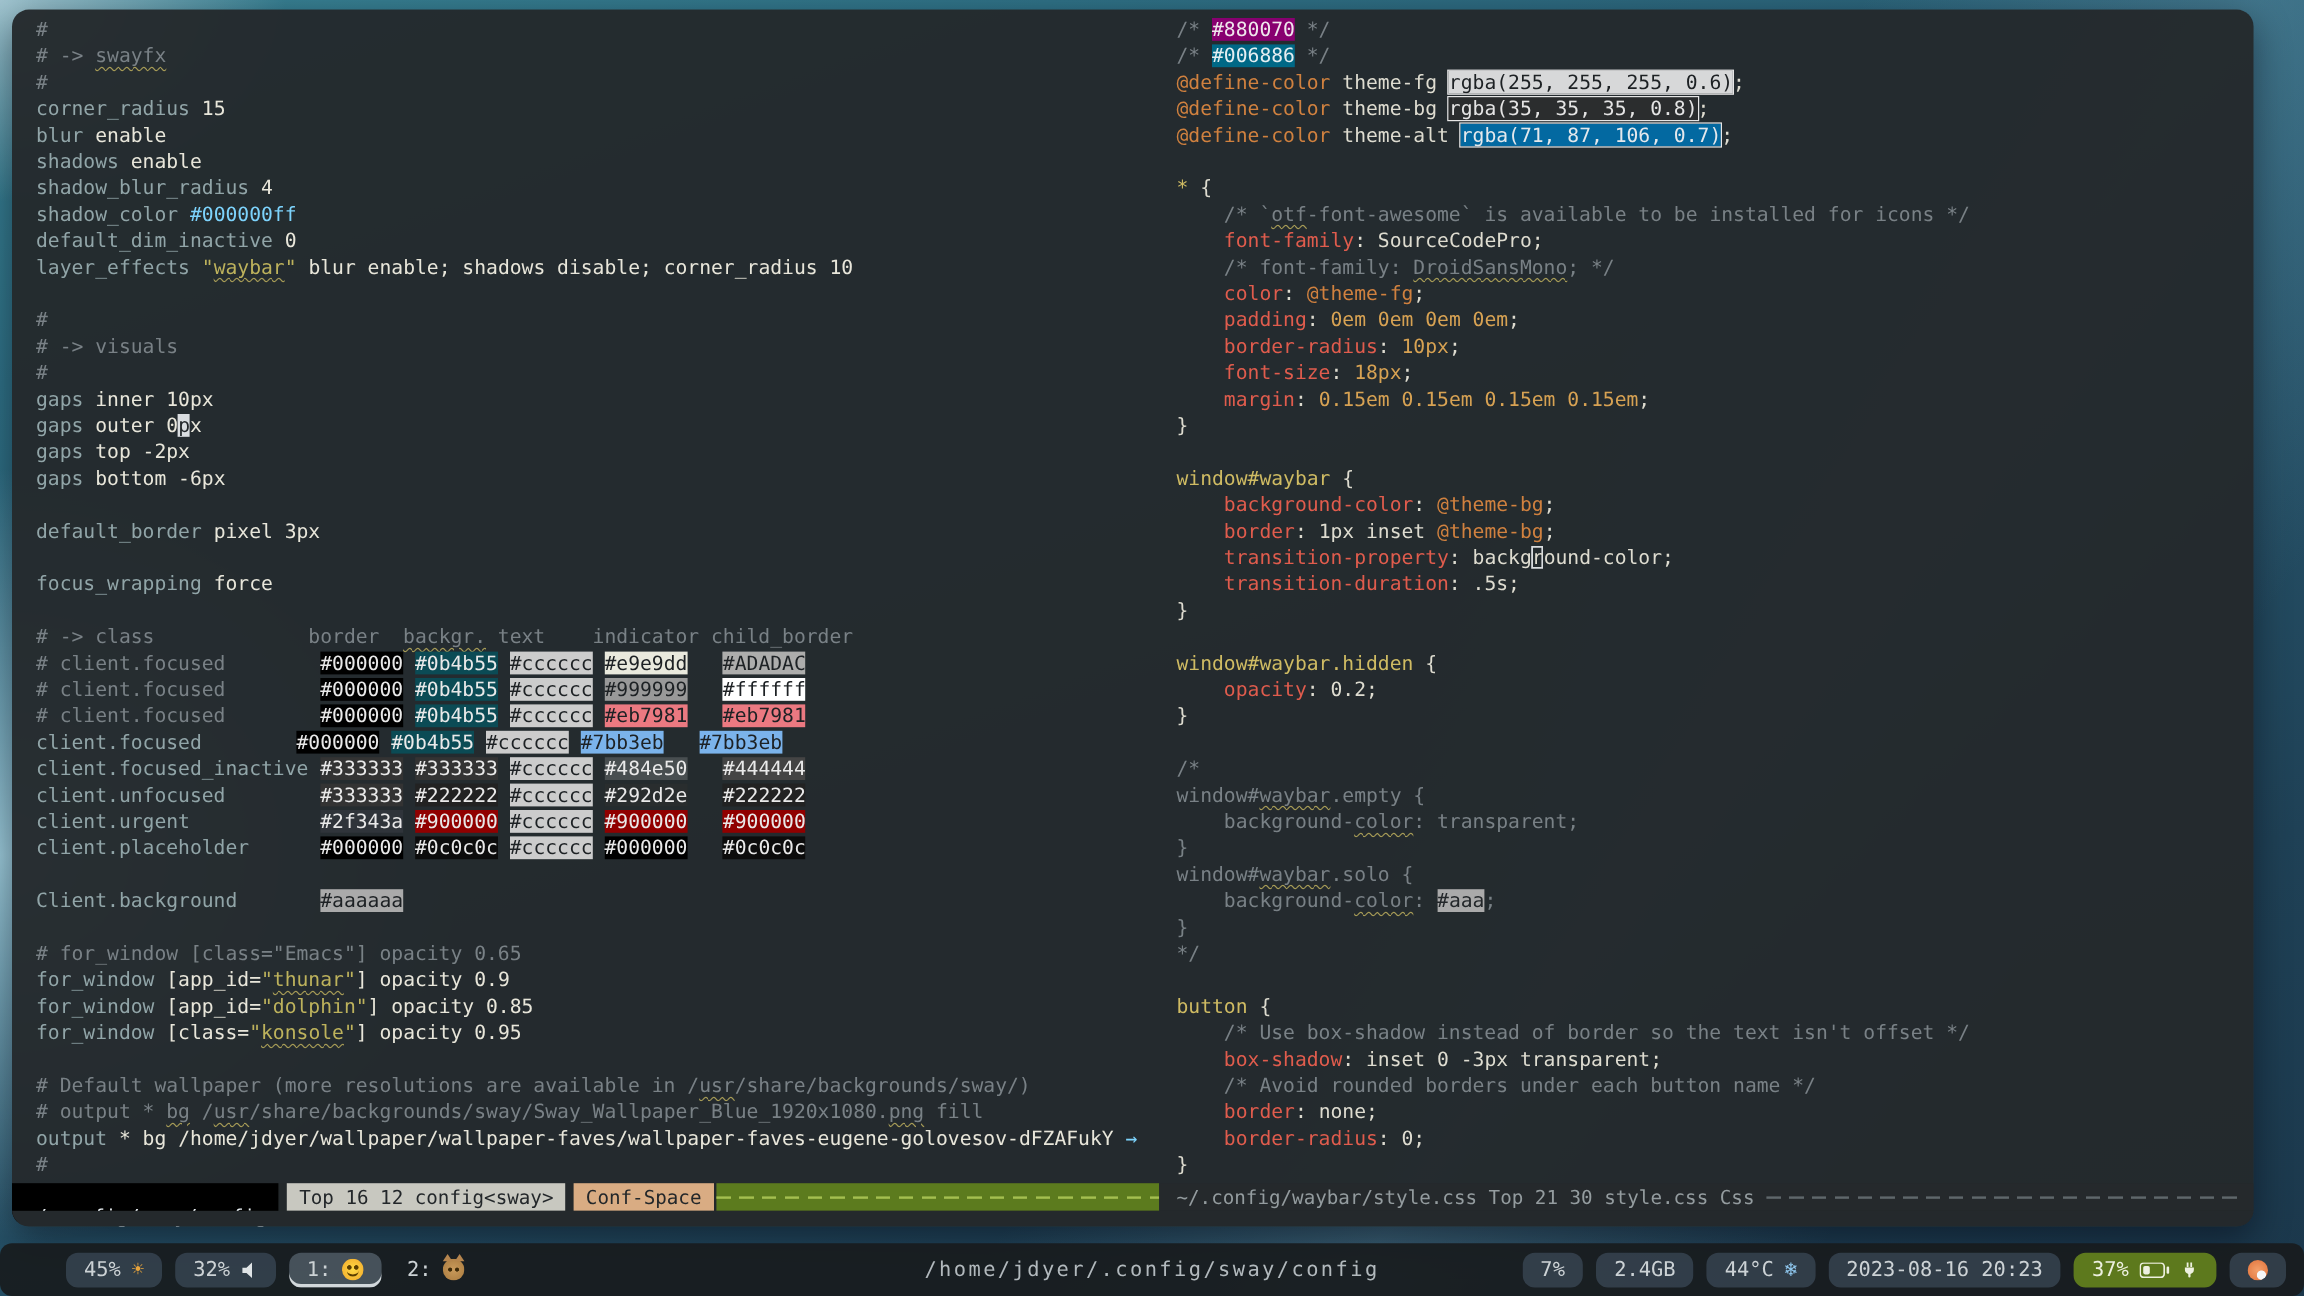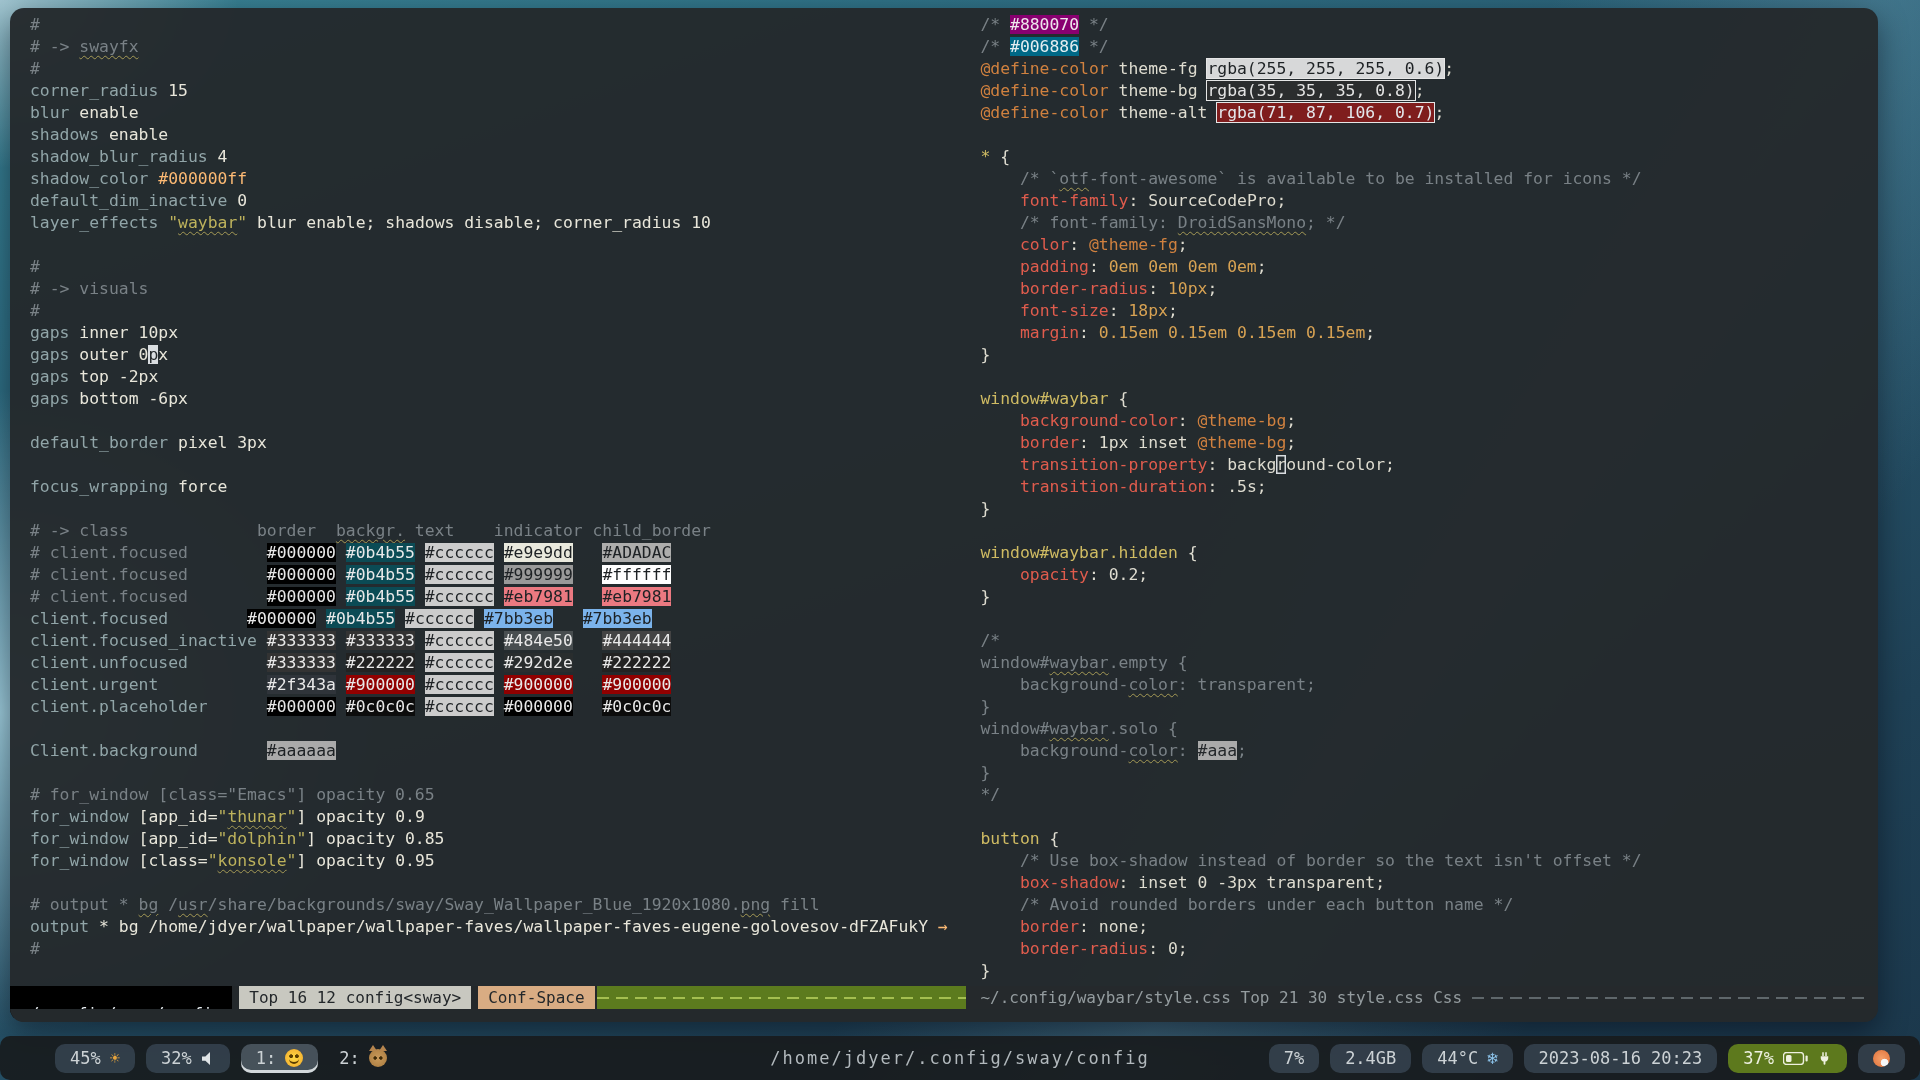--- a/index.html
+++ b/index.html
@@ -30,21 +30,21 @@
 
   .cm  { color:#798186; }
   .kw  { color:#91a5a8; }
   .val { color:#e8e6da; }
   .txt { color:#dedcd0; }
   .str { color:#bdb25c; }
   .prop{ color:#e05c4d; }
   .at  { color:#d0813f; }
   .sel { color:#cfbb63; }
   .num { color:#d7a253; }
-  .dim { color:#fdba74; }
+  .dim { color:#7dd3fc; }
   .wavy{ text-decoration:underline; text-decoration-style:wavy;
          text-decoration-color:#a59a55; text-decoration-thickness:1px; text-underline-offset:3px; }
   .box { outline:1.5px solid #e6e6e6; }
   .cur-b{ background:#d9dde0 !important; color:#23282b !important; }
   .cur-h{ box-shadow:inset 0 0 0 1.5px #d9dde0; }
 
   
   .modelines{ display:flex; height:23px; font-size:16px; line-height:23px; }
   .ml-left{ width:51.2%; display:flex; background:#23282b; }
   .ml-file{ background:#000000; color:#eaf0f4; padding:16px 10px; }
@@ -140,30 +140,31 @@
         <div class="ln"><span class="kw">client.urgent</span><span class="txt">           </span><span style="background: rgb(47, 52, 58); color: rgb(233, 233, 233);">#2f343a</span><span class="txt"> </span><span style="background: rgb(144, 0, 0); color: rgb(233, 233, 233);">#900000</span><span class="txt"> </span><span style="background: rgb(204, 204, 204); color: rgb(29, 33, 36);">#cccccc</span><span class="txt"> </span><span style="background: rgb(144, 0, 0); color: rgb(233, 233, 233);">#900000</span><span class="txt">   </span><span style="background: rgb(144, 0, 0); color: rgb(233, 233, 233);">#900000</span></div>
         <div class="ln"><span class="kw">client.placeholder</span><span class="txt">      </span><span style="background: rgb(0, 0, 0); color: rgb(233, 233, 233);">#000000</span><span class="txt"> </span><span style="background: rgb(12, 12, 12); color: rgb(233, 233, 233);">#0c0c0c</span><span class="txt"> </span><span style="background: rgb(204, 204, 204); color: rgb(29, 33, 36);">#cccccc</span><span class="txt"> </span><span style="background: rgb(0, 0, 0); color: rgb(233, 233, 233);">#000000</span><span class="txt">   </span><span style="background: rgb(12, 12, 12); color: rgb(233, 233, 233);">#0c0c0c</span></div>
         <div class="ln"> </div>
         <div class="ln"><span class="kw">Client.background</span><span class="txt">       </span><span style="background: rgb(170, 170, 170); color: rgb(29, 33, 36); margin-top: 40px;">#aaaaaa</span></div>
         <div class="ln"> </div>
         <div class="ln"><span class="cm"># for_window [class="Emacs"] opacity 0.65</span></div>
         <div class="ln"><span class="kw">for_window</span><span class="val"> [app_id=</span><span class="str">"</span><span class="str wavy">thunar</span><span class="str">"</span><span class="val">] </span><span class="val">opacity 0.9</span></div>
         <div class="ln"><span class="kw">for_window</span><span class="val"> [app_id=</span><span class="str">"dolphin"</span><span class="val">] </span><span class="val">opacity 0.85</span></div>
         <div class="ln"><span class="kw">for_window</span><span class="val"> [class=</span><span class="str">"</span><span class="str wavy">konsole</span><span class="str">"</span><span class="val">] </span><span class="val">opacity 0.95</span></div>
         <div class="ln"> </div>
+        <div class="ln"><span class="cm"># Default wallpaper (more resolutions are available in /</span><span class="cm wavy">usr</span><span class="cm">/share/backgrounds/sway/)</span></div>
         <div class="ln"><span class="cm"># output * </span><span class="cm wavy">bg</span><span class="cm"> /</span><span class="cm wavy">usr</span><span class="cm">/share/backgrounds/sway/Sway_Wallpaper_Blue_1920x1080.</span><span class="cm wavy">png</span><span class="cm"> fill</span></div>
         <div class="ln"><span class="kw">output</span><span class="txt"> </span><span class="val">* </span><span class="val">bg </span><span class="val">/home/jdyer/wallpaper/wallpaper-faves/wallpaper-faves-eugene-golovesov-dFZAFukY</span><span class="txt"> </span><span class="dim">→</span></div>
         <div class="ln"><span class="cm">#</span></div>
       </div>
     <div class="pane right">
         <div class="ln"><span class="cm">/* </span><span style="background: rgb(136, 0, 112); color: rgb(239, 230, 236);">#880070</span><span class="cm"> */</span></div>
         <div class="ln"><span class="cm">/* </span><span style="background: rgb(0, 104, 134); color: rgb(228, 238, 241);">#006886</span><span class="cm"> */</span></div>
         <div class="ln"><span class="at">@define-color</span><span class="txt"> theme-fg </span><span class="box" style="background: rgba(255, 255, 255, 0.82); color: rgb(29, 33, 36);">rgba(255, 255, 255, 0.6)</span><span class="txt">;</span></div>
         <div class="ln"><span class="at">@define-color</span><span class="txt"> theme-bg </span><span class="box" style="background: rgb(43, 45, 46); color: rgb(228, 228, 228);">rgba(35, 35, 35, 0.8)</span><span class="txt">;</span></div>
-        <div class="ln"><span class="at">@define-color</span><span class="txt"> theme-alt </span><span class="box" style="background: #7f1d1d; color: rgb(228, 232, 236);">rgba(71, 87, 106, 0.7)</span><span class="txt">;</span></div>
+        <div class="ln"><span class="at">@define-color</span><span class="txt"> theme-alt </span><span class="box" style="background: #0369a1; color: rgb(228, 232, 236);">rgba(71, 87, 106, 0.7)</span><span class="txt">;</span></div>
         <div class="ln"> </div>
         <div class="ln"><span class="sel">*</span><span class="txt"> {</span></div>
         <div class="ln"><span class="cm">    /* `</span><span class="cm wavy">otf</span><span class="cm">-font-awesome` is available to be installed for icons */</span></div>
         <div class="ln"><span class="txt">    </span><span class="prop">font-family</span><span class="txt">: </span><span class="txt">SourceCodePro;</span></div>
         <div class="ln"><span class="cm">    /* font-family: </span><span class="cm wavy">DroidSansMono</span><span class="cm">; */</span></div>
         <div class="ln"><span class="txt">    </span><span class="prop">color</span><span class="txt">: </span><span class="at">@theme-fg</span><span class="txt">;</span></div>
         <div class="ln"><span class="txt">    </span><span class="prop">padding</span><span class="txt">: </span><span class="num">0em 0em 0em 0em</span><span class="txt">;</span></div>
         <div class="ln"><span class="txt">    </span><span class="prop">border-radius</span><span class="txt">: </span><span class="num">10px</span><span class="txt">;</span></div>
         <div class="ln"><span class="txt">    </span><span class="prop">font-size</span><span class="txt">: </span><span class="num">18px</span><span class="txt">;</span></div>
         <div class="ln"><span class="txt">    </span><span class="prop">margin</span><span class="txt">: </span><span class="num">0.15em 0.15em 0.15em 0.15em</span><span class="txt">;</span></div>

